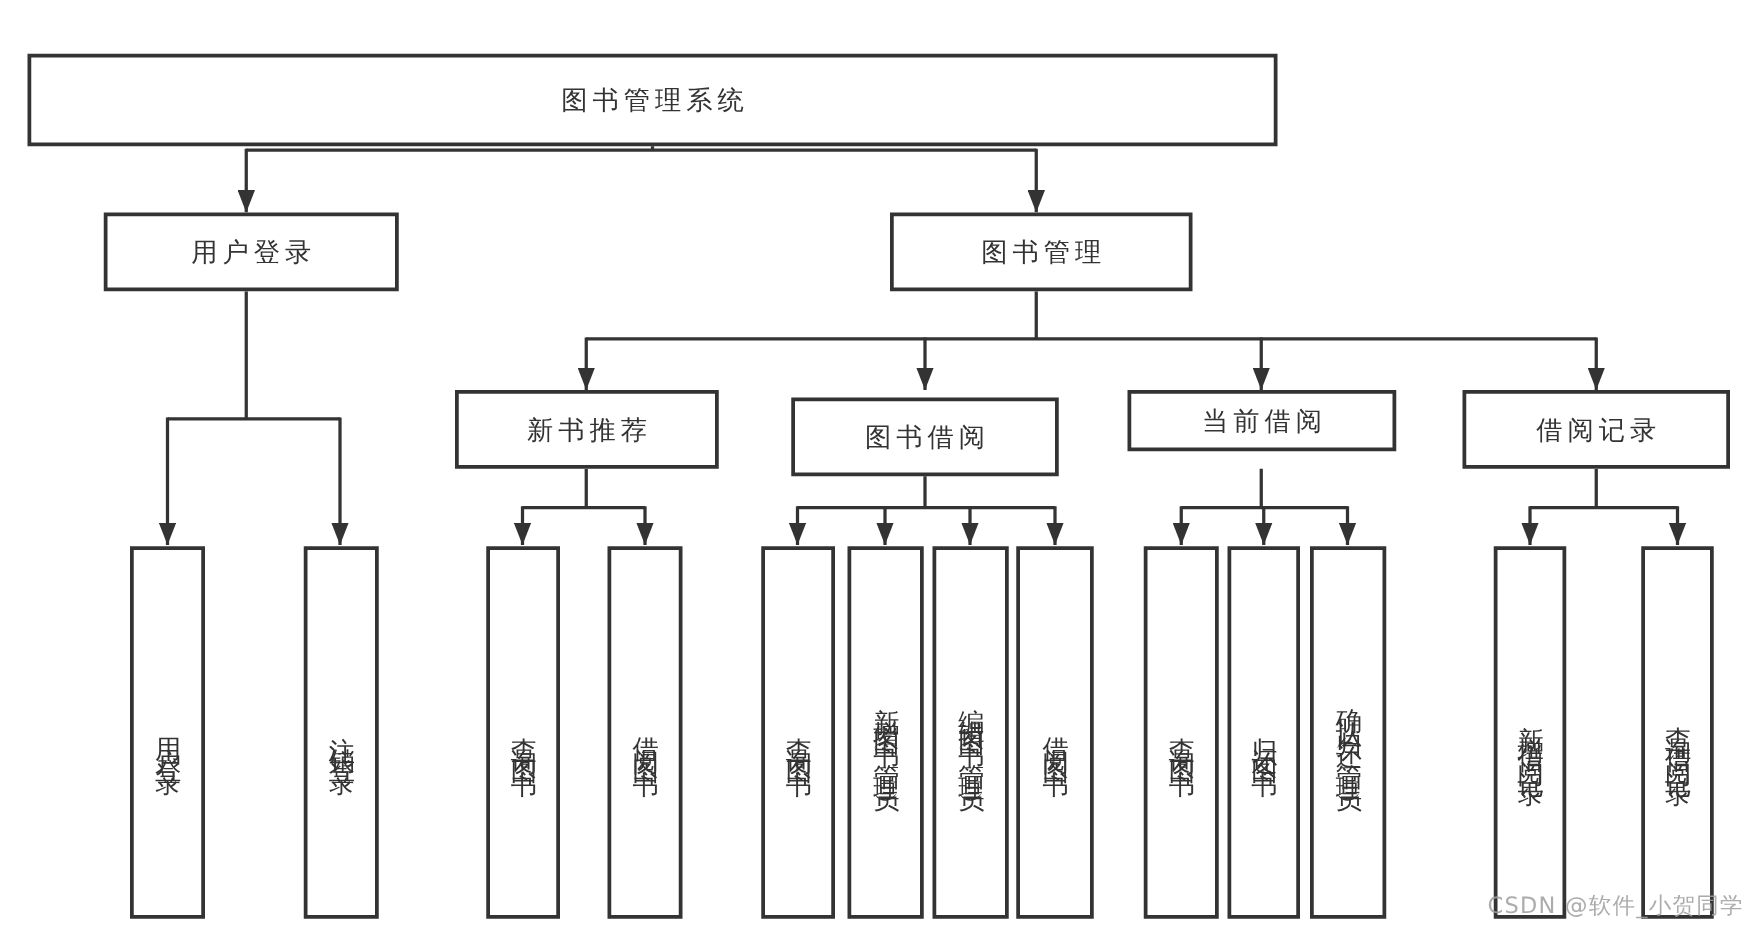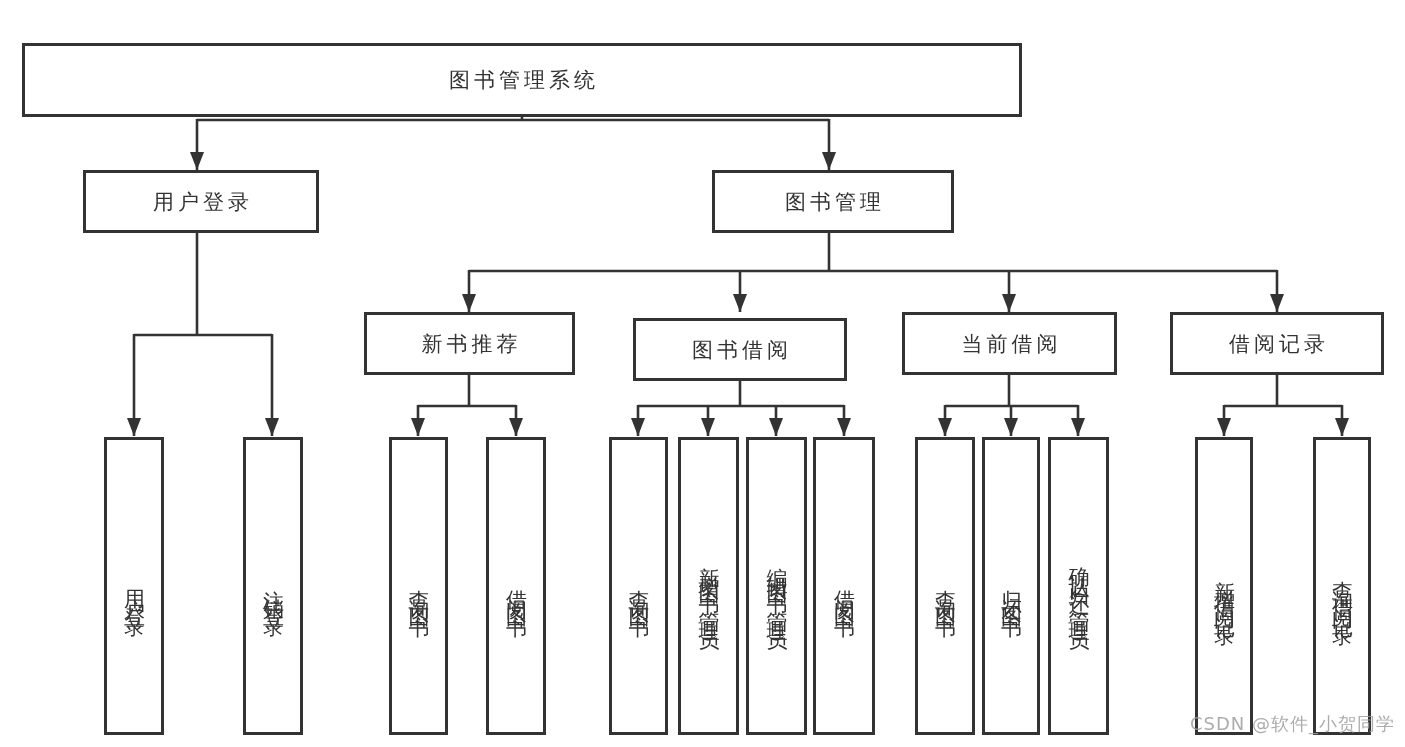--- a/index.html
+++ b/index.html
@@ -118,21 +118,21 @@
     </g>
   </svg>
 
   <div class="node hbox" style="left:22px;top:12px;width:1000px;height:74px;margin-top:31px;">图书管理系统</div>
 
   <div class="node hbox" style="left:83px;top:170px;width:236px;height:63px;">用户登录</div>
   <div class="node hbox" style="left:712px;top:170px;width:242px;height:63px;">图书管理</div>
 
   <div class="node hbox" style="left:364px;top:312px;width:211px;height:63px;">新书推荐</div>
   <div class="node hbox" style="left:633px;top:318px;width:214px;height:63px;">图书借阅</div>
-  <div class="node hbox" style="left:902px;top:312px;width:215px;height:63px;">当前借阅</div>
+  <div class="node hbox" style="left:902px;top:312px;width:215px;height:49px;">当前借阅</div>
   <div class="node hbox" style="left:1170px;top:312px;width:214px;height:63px;">借阅记录</div>
 
   <div class="node leaf" style="left:104px;top:437px;width:60px;height:298px;">
     <span class="vtext">用户登录</span>
   </div>
   <div class="node leaf" style="left:243px;top:437px;width:60px;height:298px;">
     <span class="vtext">注销登录</span>
   </div>
 
   <div class="node leaf" style="left:389px;top:437px;width:59px;height:298px;">

